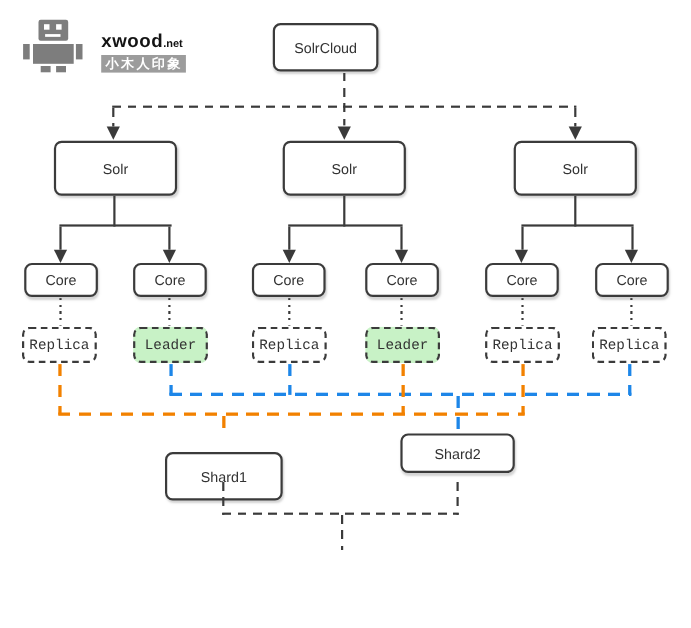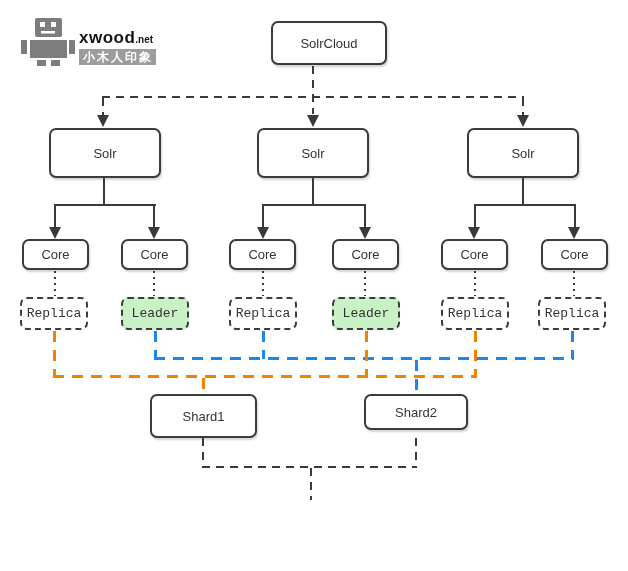--- a/index.html
+++ b/index.html
@@ -27,21 +27,21 @@
   .c-orange{color:#f28100;}
   .c-blue{color:#1d86e8;}
   .cdash-h{height:3px;background:repeating-linear-gradient(90deg,currentColor 0 11px,transparent 11px 19px);}
   .cdash-v{width:3px;background:repeating-linear-gradient(180deg,currentColor 0 11px,transparent 11px 19px);}
   .arrow-down{
     position:absolute;width:0;height:0;
     border-left:6px solid transparent;border-right:6px solid transparent;
     border-top:12px solid #3a3a3a;
   }
   
-  #logo{position:absolute;left:20px;top:16px;display:flex;align-items:flex-start;gap:3px;}
+  #logo{position:absolute;left:20px;top:16px;display:flex;align-items:flex-start;gap:16px;}
   #logo .txt{display:flex;flex-direction:column;margin-top:15px;}
   #logo .brandline{font-weight:800;font-size:17px;color:#141414;line-height:14px;letter-spacing:.5px;}
   #logo .brandline .tld{font-size:10px;letter-spacing:0;}
   #logo .tagbar{
     margin-top:2px;background:#9c9c9c;color:#fff;font-size:12px;font-weight:bold;
     letter-spacing:2px;padding:1px 3px 1px 4px;line-height:14px;white-space:nowrap;
   }
 </style>
 </head>
 <body>
@@ -59,41 +59,41 @@
       <rect x="10" y="24" width="37" height="18" fill="#7d7d7d"></rect>
       <rect x="17" y="44" width="9" height="6" fill="#7d7d7d"></rect>
       <rect x="31" y="44" width="9" height="6" fill="#7d7d7d"></rect>
     </svg>
     <div class="txt">
       <div class="brandline"><span>xwood</span><span class="tld">.net</span></div>
       <div class="tagbar">小木人印象</div>
     </div>
   </div>
 
-  <div class="node" style="left:271px;top:21px;width:116px;height:44px;">SolrCloud</div>
+  <div class="node" style="left:248px;top:21px;width:96px;height:44px;">SolrCloud</div>
 
   <div class="node" style="left:49px;top:128px;width:112px;height:50px;">Solr</div>
   <div class="node" style="left:257px;top:128px;width:112px;height:50px;">Solr</div>
   <div class="node" style="left:467px;top:128px;width:112px;height:50px;">Solr</div>
 
   <div class="node" style="left:22px;top:239px;width:67px;height:31px;">Core</div>
   <div class="node" style="left:121px;top:239px;width:67px;height:31px;">Core</div>
   <div class="node" style="left:229px;top:239px;width:67px;height:31px;">Core</div>
   <div class="node" style="left:332px;top:239px;width:67px;height:31px;">Core</div>
   <div class="node" style="left:441px;top:239px;width:67px;height:31px;">Core</div>
   <div class="node" style="left:541px;top:239px;width:67px;height:31px;">Core</div>
 
   <div class="node dashed" style="left:20px;top:297px;width:68px;height:33px;">Replica</div>
   <div class="node dashed leader" style="left:121px;top:297px;width:68px;height:33px;">Leader</div>
   <div class="node dashed" style="left:229px;top:297px;width:68px;height:33px;">Replica</div>
   <div class="node dashed leader" style="left:332px;top:297px;width:68px;height:33px;">Leader</div>
   <div class="node dashed" style="left:441px;top:297px;width:68px;height:33px;">Replica</div>
   <div class="node dashed" style="left:538px;top:297px;width:68px;height:33px;">Replica</div>
 
-  <div class="node" style="left:150px;top:394px;width:107px;height:44px;">Shard1</div>
+  <div class="node" style="left:150px;top:411px;width:107px;height:44px;">Shard1</div>
   <div class="node" style="left:364px;top:394px;width:104px;height:36px;">Shard2</div>
 
 
   <div class="ln dash-v" style="left:312px;top:66px;height:48px;"></div>
   <div class="ln dash-h" style="left:102px;top:96px;width:422px;"></div>
   <div class="ln dash-v" style="left:102px;top:98px;height:17px;"></div>
   <div class="ln dash-v" style="left:522px;top:98px;height:17px;"></div>
   <div class="arrow-down" style="left:97px;top:115px;"></div>
   <div class="arrow-down" style="left:307px;top:115px;"></div>
   <div class="arrow-down" style="left:517px;top:115px;"></div>

